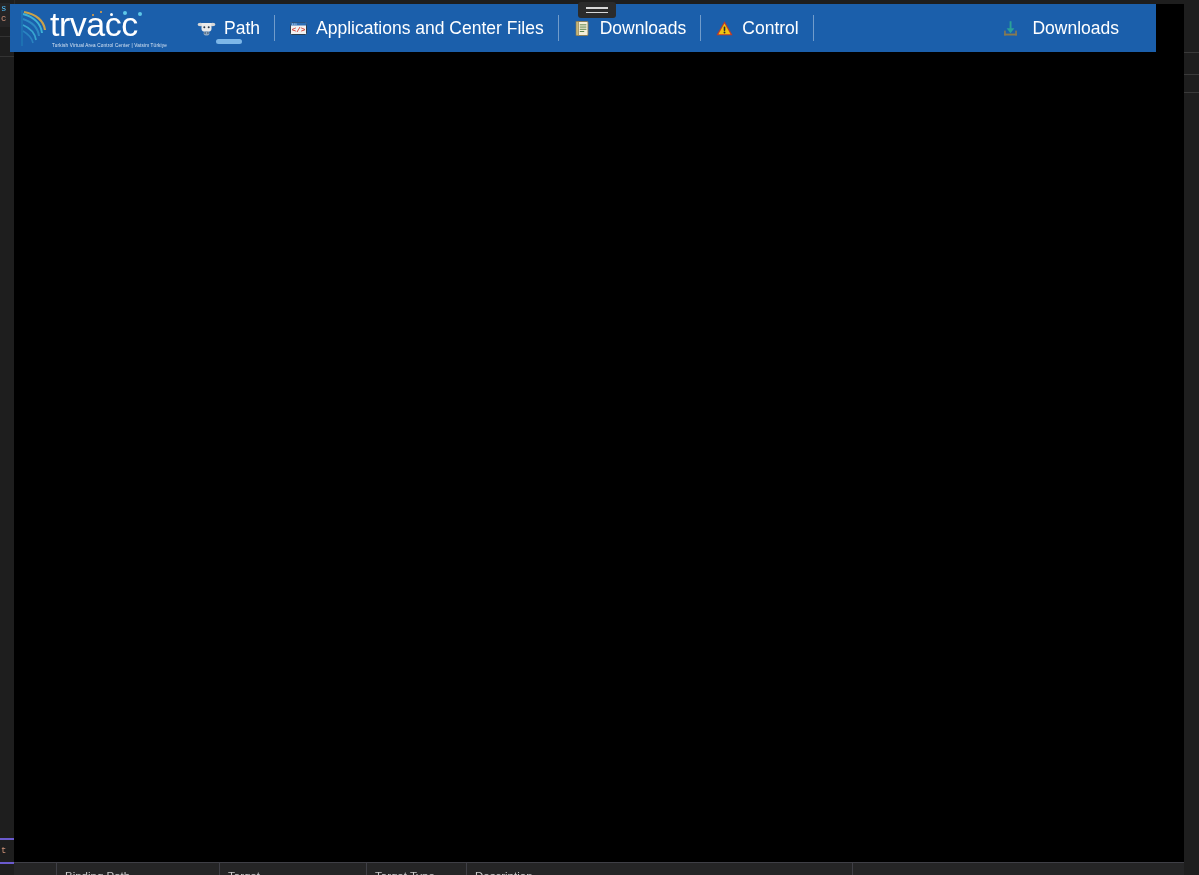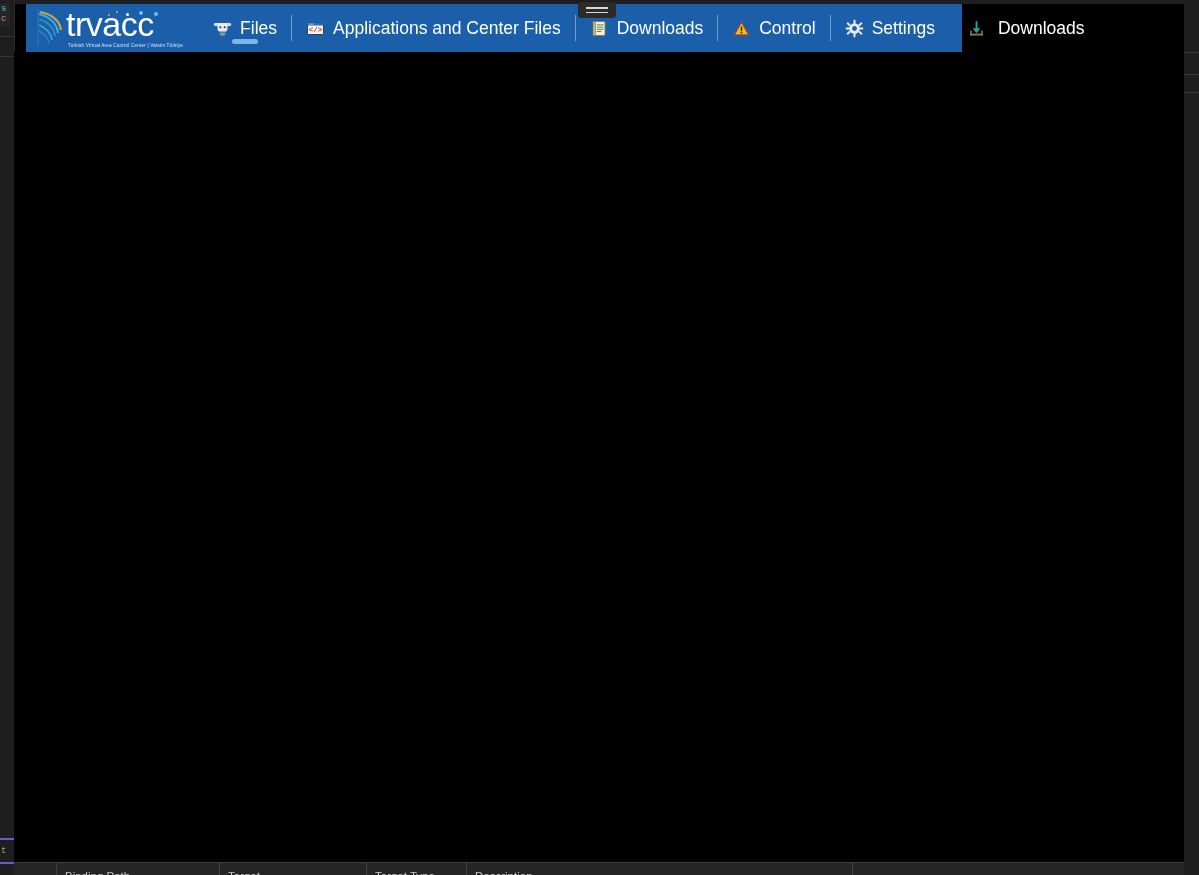--- a/index.html
+++ b/index.html
@@ -89,23 +89,23 @@
   .app-canvas {
     position: absolute;
     left: 14px; top: 52px;
     width: 1170px; height: 810px;
     background: #000000;
   }
 
   
   .navbar {
     position: absolute;
-    left: 26px;
+    left: 10px;
     top: 4px;
-    width: 936px;
+    width: 1146px;
     height: 48px;
     background: #1b5fab;
     display: flex;
     align-items: center;
     box-sizing: border-box;
   }
 
   .brand {
     display: flex;
     align-items: center;
@@ -362,21 +362,21 @@
             <ellipse cx="3.2" cy="5.5" rx="2.6" ry="1.7" fill="#d7d7d7"></ellipse>
             <ellipse cx="15.8" cy="5.5" rx="2.6" ry="1.7" fill="#d7d7d7"></ellipse>
             <path d="M4.5 4 L14.5 4 L14.5 10 Q14.5 13 9.5 13 Q4.5 13 4.5 10 Z" fill="#eaeaea"></path>
             <rect x="6.6" y="12" width="5.8" height="4.4" rx="2" fill="#8fa9c4"></rect>
             <circle cx="8.1" cy="14" r="0.7" fill="#2b3a4a"></circle>
             <circle cx="10.9" cy="14" r="0.7" fill="#2b3a4a"></circle>
             <circle cx="7.3" cy="8.2" r="1" fill="#2b3a4a"></circle>
             <circle cx="11.7" cy="8.2" r="1" fill="#2b3a4a"></circle>
           </svg>
         </span>
-        <span class="nav-label">Files</span>
+        <span class="nav-label">Path</span>
         <span class="nav-underline"></span>
       </div>
 
       <div class="nav-sep"></div>
 
       <div class="nav-item">
         <span class="nav-icon">
           <svg width="19" height="19" viewBox="0 0 19 19">
             <rect x="1.5" y="3.5" width="16" height="12" rx="1" fill="#f2f2f2" stroke="#2c3e50" stroke-width="1"></rect>
             <rect x="1.5" y="3.5" width="16" height="3" fill="#2a6db5"></rect>
@@ -414,39 +414,20 @@
             <path d="M9.5 4.6 L15.6 15.2 L3.4 15.2 Z" fill="#f1c40f"></path>
             <rect x="8.7" y="7.4" width="1.6" height="4.6" rx="0.7" fill="#2b2b2b"></rect>
             <circle cx="9.5" cy="13.5" r="0.95" fill="#2b2b2b"></circle>
           </svg>
         </span>
         <span class="nav-label">Control</span>
       </div>
 
       <div class="nav-sep"></div>
 
-      <div class="nav-item">
-        <span class="nav-icon">
-          <svg width="19" height="19" viewBox="0 0 19 19">
-            <g fill="#e9edf2">
-              <rect x="8.5" y="0.8" width="2" height="4"></rect>
-              <rect x="8.5" y="14.2" width="2" height="4"></rect>
-              <rect x="0.8" y="8.5" width="4" height="2"></rect>
-              <rect x="14.2" y="8.5" width="4" height="2"></rect>
-              <rect x="2.6" y="3.2" width="2" height="4" transform="rotate(-45 3.6 5.2)"></rect>
-              <rect x="14.4" y="11.8" width="2" height="4" transform="rotate(-45 15.4 13.8)"></rect>
-              <rect x="14.4" y="3.2" width="2" height="4" transform="rotate(45 15.4 5.2)"></rect>
-              <rect x="2.6" y="11.8" width="2" height="4" transform="rotate(45 3.6 13.8)"></rect>
-            </g>
-            <circle cx="9.5" cy="9.5" r="5.3" fill="#e9edf2"></circle>
-            <circle cx="9.5" cy="9.5" r="2.4" fill="#1b5fab"></circle>
-          </svg>
-        </span>
-        <span class="nav-label">Settings</span>
-      </div>
 
     </div>
 
     <div class="nav-right">
       <div class="downloads-item">
         <span class="nav-icon">
           <svg width="19" height="19" viewBox="0 0 19 19">
             <rect x="8.6" y="2.2" width="1.9" height="8.2" fill="#2aa198"></rect>
             <path d="M5.6 9.2 L13.4 9.2 L9.5 14.2 Z" fill="#2aa198"></path>
             <rect x="3.2" y="14.6" width="12.6" height="1.9" fill="#8a7b4e"></rect>

